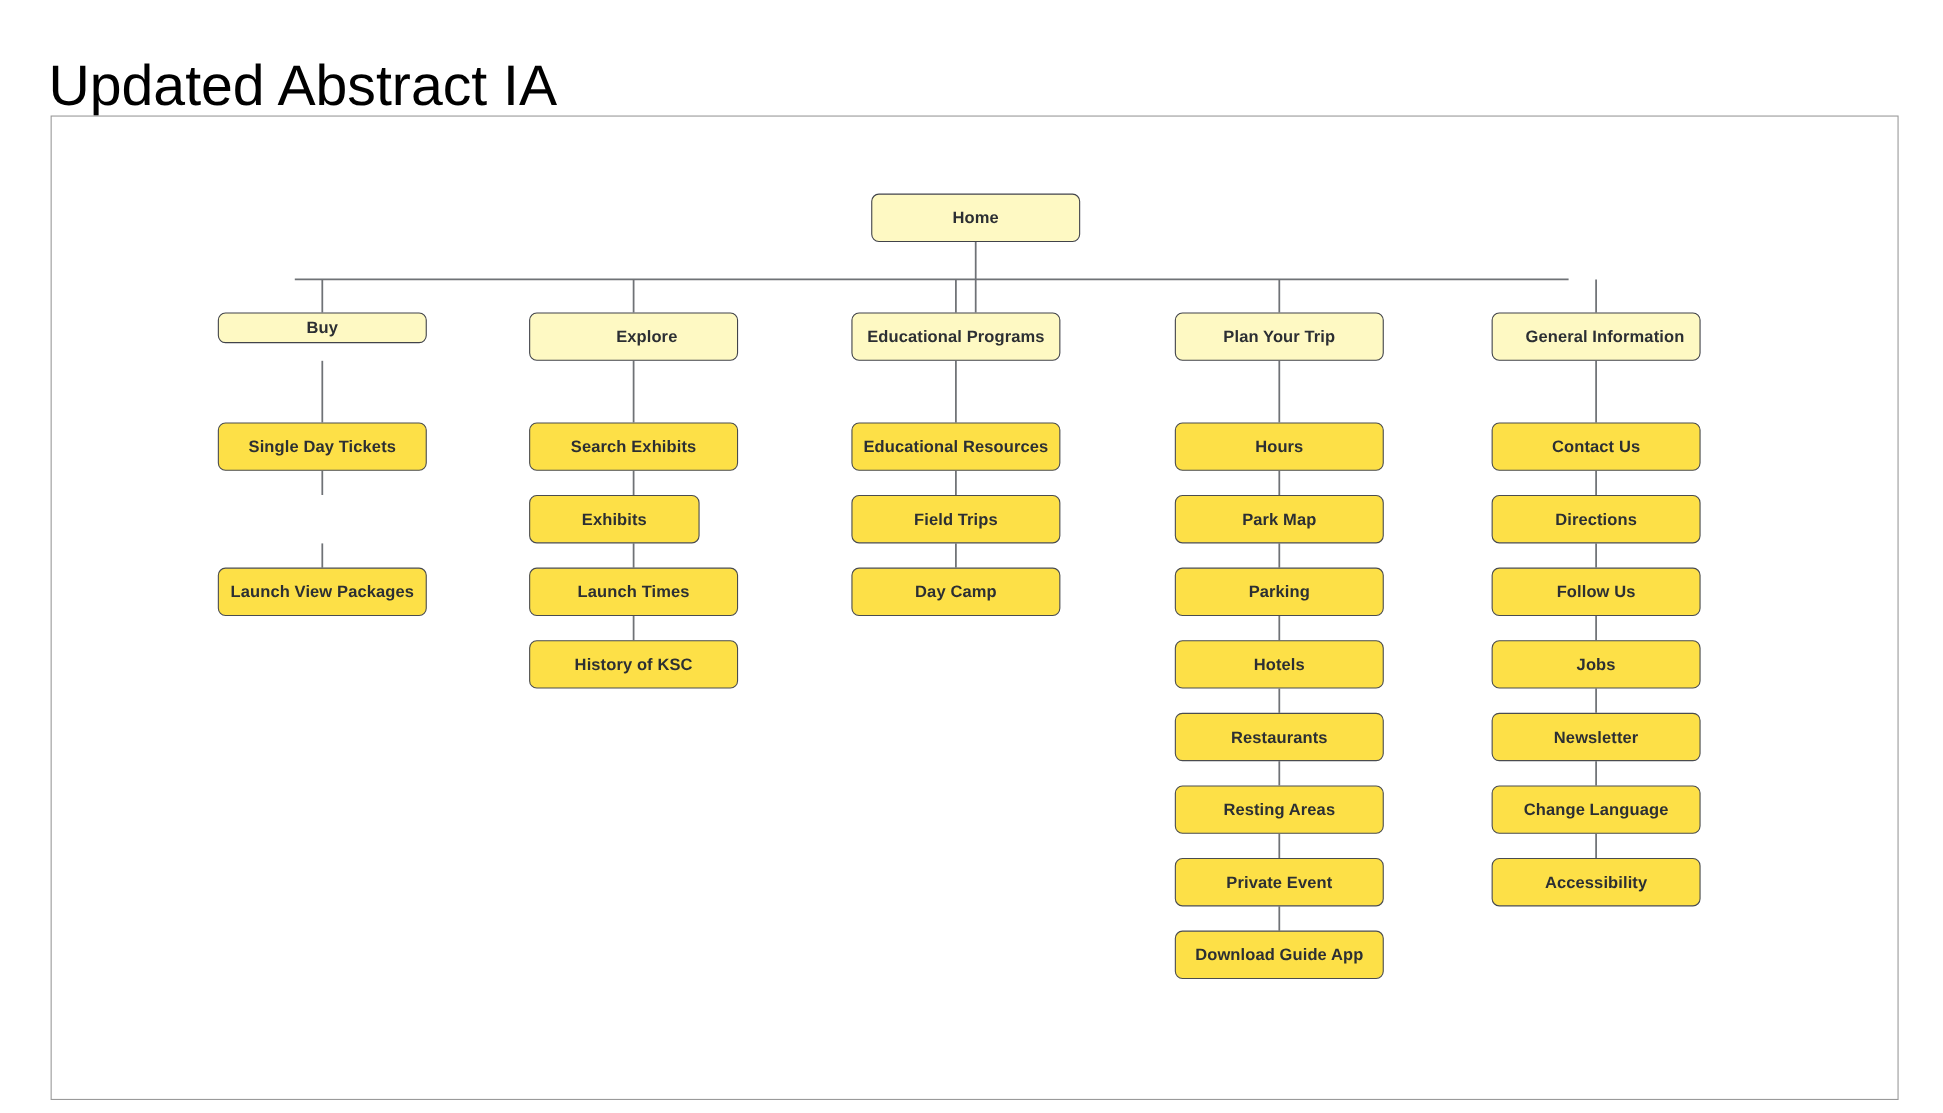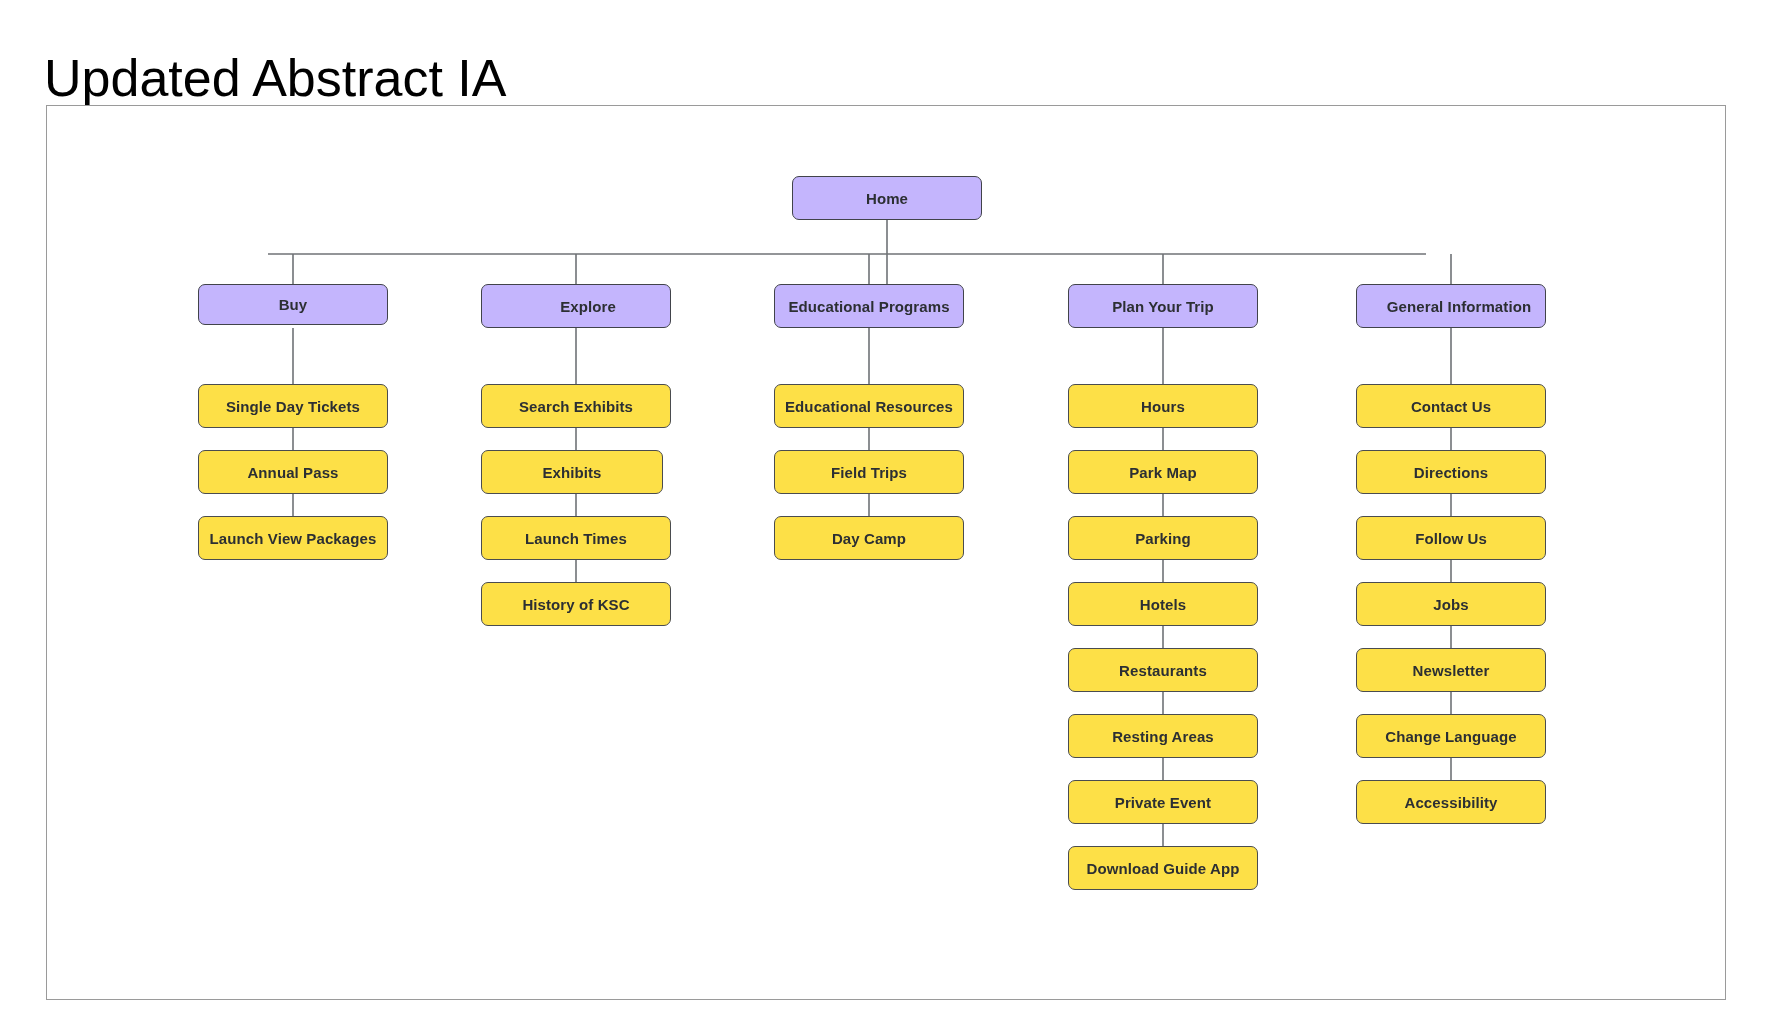--- a/index.html
+++ b/index.html
@@ -61,21 +61,21 @@
     background: #ffffff;
     color: #2c2f33;
     font-size: 15px;
     font-weight: 700;
     letter-spacing: 0.1px;
     white-space: nowrap;
     text-align: center;
   }
   .node.level-root,
   .node.level-section {
-    background: #c4b5fd;
+    background: #fef9c3;
     border-color: #41434a;
   }
   .node.level-leaf {
     background: #fde047;
     border-color: #4a4c4f;
   }
   .node-label {
     pointer-events: none;
   }
 </style>
@@ -116,39 +116,36 @@
         <line x1="1404" y1="322" x2="1404" y2="344" stroke="#6f7276" stroke-width="1.6"></line>
         <line x1="1404" y1="388" x2="1404" y2="410" stroke="#6f7276" stroke-width="1.6"></line>
         <line x1="1404" y1="454" x2="1404" y2="476" stroke="#6f7276" stroke-width="1.6"></line>
         <line x1="1404" y1="520" x2="1404" y2="542" stroke="#6f7276" stroke-width="1.6"></line>
         <line x1="1404" y1="586" x2="1404" y2="608" stroke="#6f7276" stroke-width="1.6"></line>
         <line x1="1404" y1="652" x2="1404" y2="674" stroke="#6f7276" stroke-width="1.6"></line>
       </svg>
   <div class="node level-root" style="left: 745px; top: 70px; width: 190px; height: 44px;">
         <span class="node-label">Home</span>
       </div>
-      <div class="node level-section" style="left: 151px; top: 178px; width: 190px; height: 41px;">
+      <div class="node level-section" style="left: 151px; top: 178px; width: 190px; height: 28px;">
         <span class="node-label">Buy</span>
       </div>
       <div class="node level-leaf" style="left: 151px; top: 278px; width: 190px; height: 44px;">
         <span class="node-label">Single Day Tickets</span>
       </div>
-      <div class="node level-leaf" style="left: 151px; top: 344px; width: 190px; height: 44px;">
-        <span class="node-label">Annual Pass</span>
-      </div>
       <div class="node level-leaf" style="left: 151px; top: 410px; width: 190px; height: 44px;">
         <span class="node-label">Launch View Packages</span>
       </div>
       <div class="node level-section" style="left: 434px; top: 178px; width: 190px; height: 44px; padding-left: 24px;">
         <span class="node-label">Explore</span>
       </div>
       <div class="node level-leaf" style="left: 434px; top: 278px; width: 190px; height: 44px;">
         <span class="node-label">Search Exhibits</span>
       </div>
-      <div class="node level-leaf" style="left: 434px; top: 344px; width: 182px; height: 44px; align-items: center;">
+      <div class="node level-leaf" style="left: 434px; top: 344px; width: 155px; height: 44px; align-items: center;">
         <span class="node-label">Exhibits</span>
       </div>
       <div class="node level-leaf" style="left: 434px; top: 410px; width: 190px; height: 44px;">
         <span class="node-label">Launch Times</span>
       </div>
       <div class="node level-leaf" style="left: 434px; top: 476px; width: 190px; height: 44px;">
         <span class="node-label">History of KSC</span>
       </div>
       <div class="node level-leaf" style="left: 727px; top: 278px; width: 190px; height: 44px;">
         <span class="node-label">Educational Resources</span>

